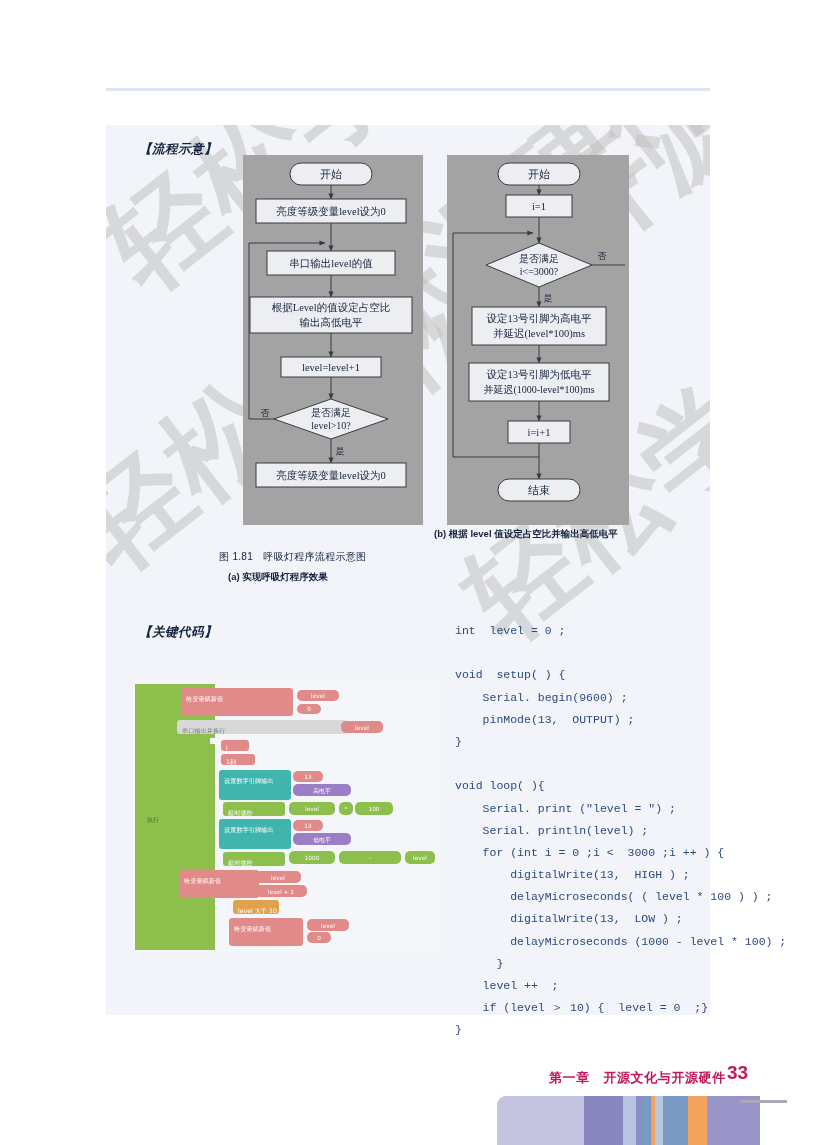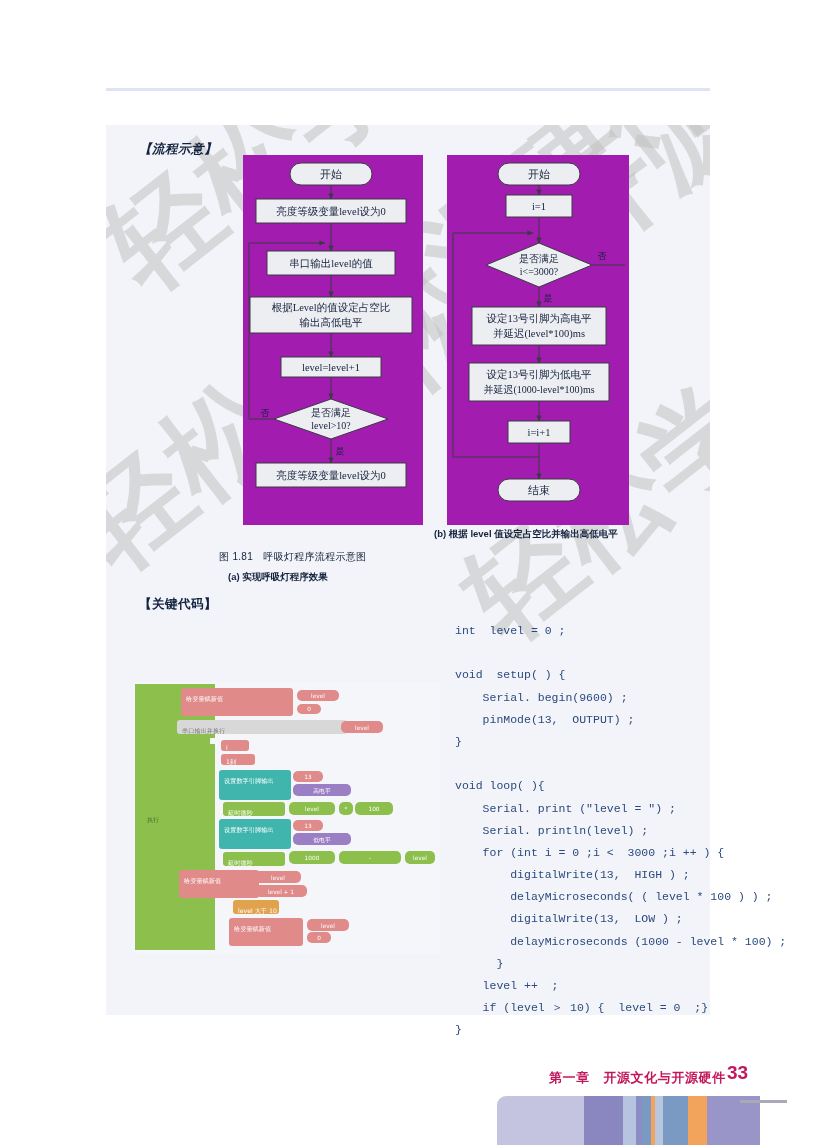--- a/index.html
+++ b/index.html
@@ -31,24 +31,24 @@
     font-weight:bold;white-space:nowrap;
     transform-origin:left top;
   }
 
   
   .sec-head{
     position:absolute;color:#13233f;font-size:12.5px;font-weight:bold;
     font-family:"Liberation Sans","DejaVu Sans",sans-serif;letter-spacing:.5px;
   }
   #flow-head{left:139px;top:141px;font-style:italic;}
-  #code-head{left:139px;top:596px;}
-
-  
-  .flow-panel{position:absolute;background:#a21caf;text-decoration:underline;}
+  #code-head{left:139px;top:624px;font-style:italic;}
+
+  
+  .flow-panel{position:absolute;background:#a3a3a3;text-decoration:underline;}
   #flow-a{left:243px;top:155px;width:180px;height:370px;}
   #flow-b{left:447px;top:155px;width:182px;height:370px;}
 
   .fc{position:absolute;left:0;top:0;width:100%;height:100%;}
 
   
   .subcap{
     position:absolute;font-size:9.5px;font-weight:bold;color:#14213c;
     font-family:"Liberation Sans","DejaVu Sans",sans-serif;white-space:nowrap;
   }

